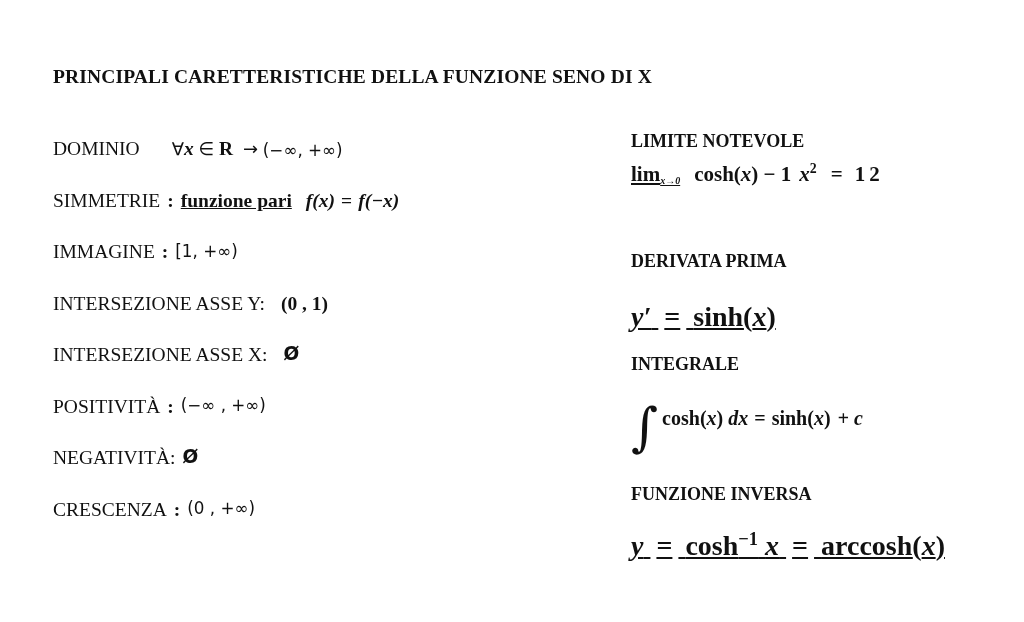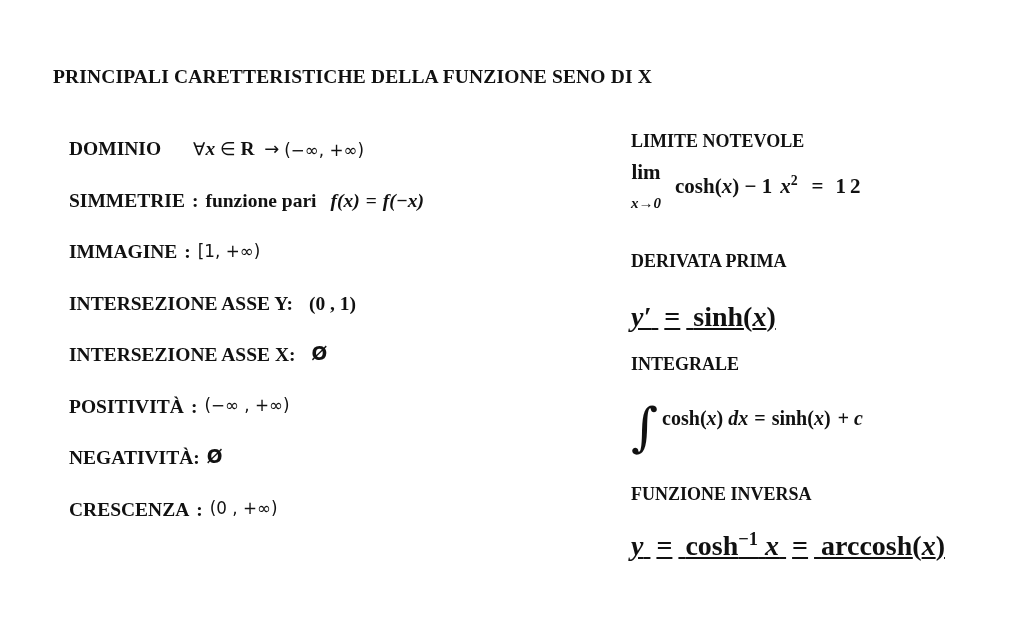--- a/index.html
+++ b/index.html
@@ -43,22 +43,21 @@
   .row {
     height: 51.5px;
     white-space: nowrap;
     font-size: 19.5px;
     font-weight: bold;
     line-height: 1.1;
     display: flex;
     align-items: flex-start;
   }
   .row .lbl {
-    font-weight: bold;
-    margin-left: 16px;
+    font-weight: normal;
   }
   .row .val {
     font-weight: bold;
   }
   .gap-lg { display: inline-block; width: 16px; }
   .gap-sm { display: inline-block; width: 7px; }
 
   
   .mi {            
     font-style: italic;
@@ -82,20 +81,21 @@
     top: 0.5px;
   }
   .emptyset {
     font-family: "DejaVu Sans", "Liberation Sans", sans-serif;
     font-weight: bold;
     font-size: 0.95em;
   }
   .lower-roman {
     font-weight: bold;
     font-style: normal;
+    text-decoration: underline;
   }
 
   
   .right-col {
     position: absolute;
     left: 631px;
     top: 120px;
     width: 380px;
   }
   .sec-head {
@@ -123,27 +123,28 @@
 
   
   .limit-expr {
     display: inline-flex;
     align-items: center;
     font-size: 21px;
     font-weight: bold;
   }
   .lim-op {
     display: inline-flex;
-    flex-direction: column;
+    flex-direction: row;
     align-items: center;
     line-height: 1;
     margin-right: 6px;
+    text-decoration: underline;
   }
   .lim-op .top { font-size: 21px; font-weight: bold; font-style: normal; }
-  .lim-op .bot { font-size: 15px; font-weight: bold; margin-top: 13px; white-space: nowrap; }
+  .lim-op .bot { font-size: 10px; font-weight: bold; margin-top: 13px; white-space: nowrap; }
 
   .frac {
     display: inline-flex;
     flex-direction: row;
     align-items: center;
     vertical-align: middle;
     line-height: 1.12;
     margin: 0 4px;
   }
   .frac .num, .frac .den {

